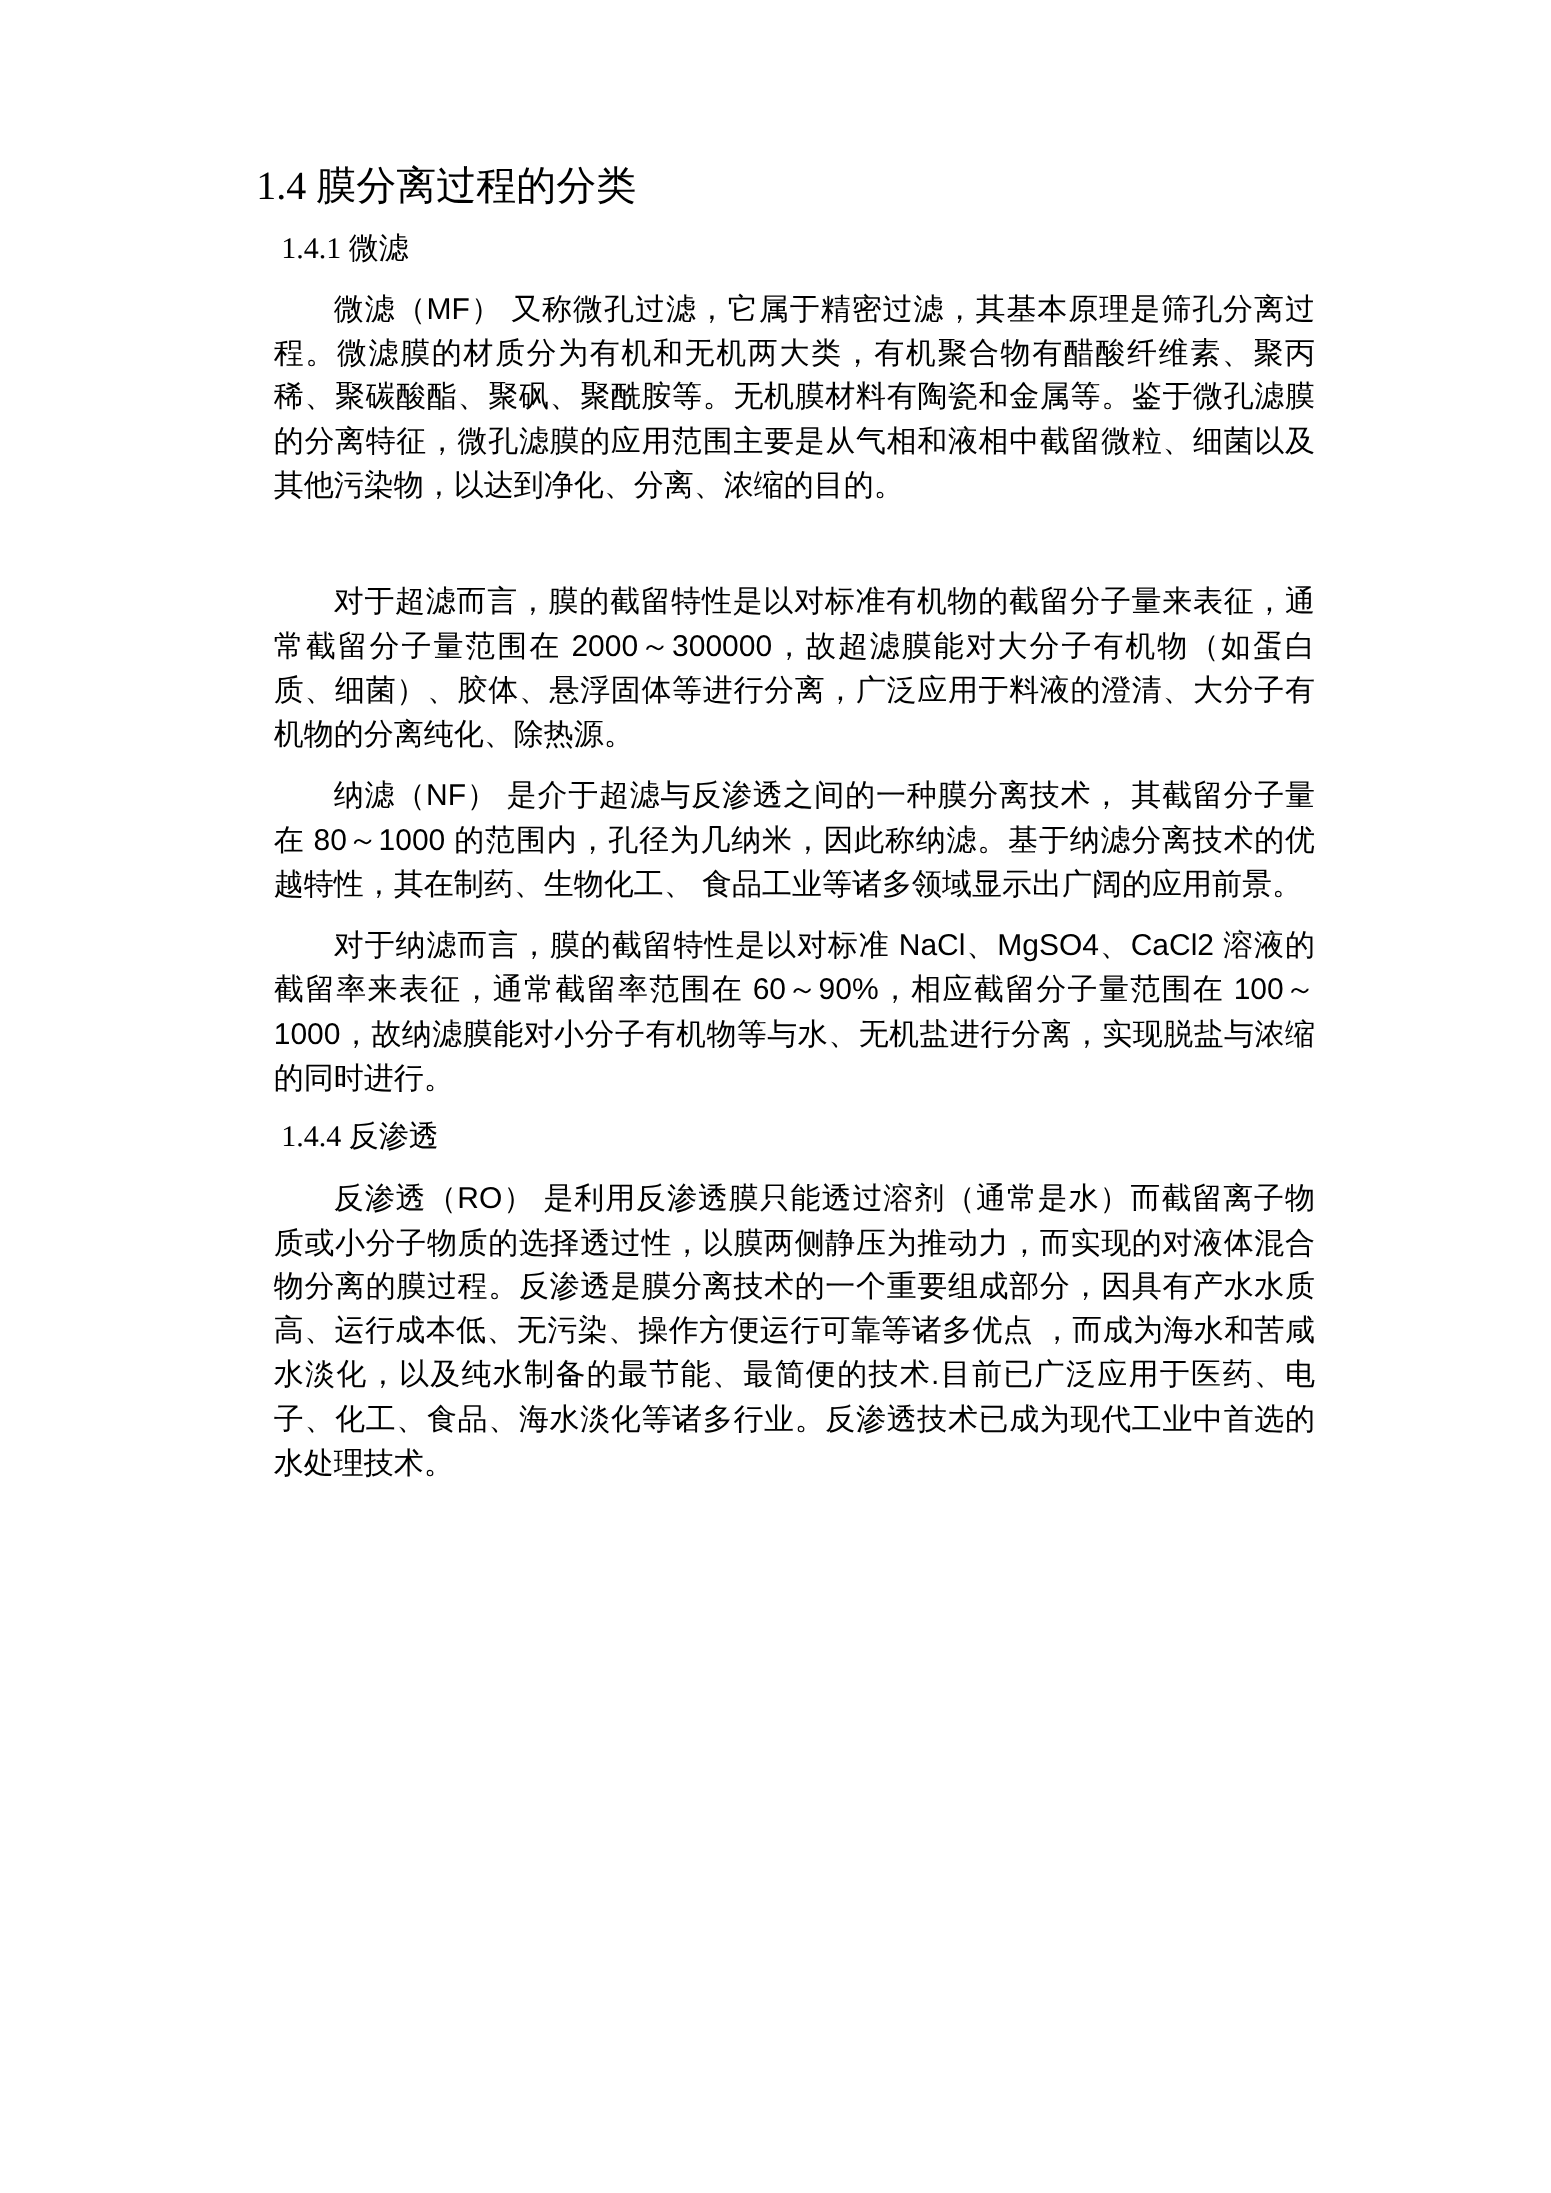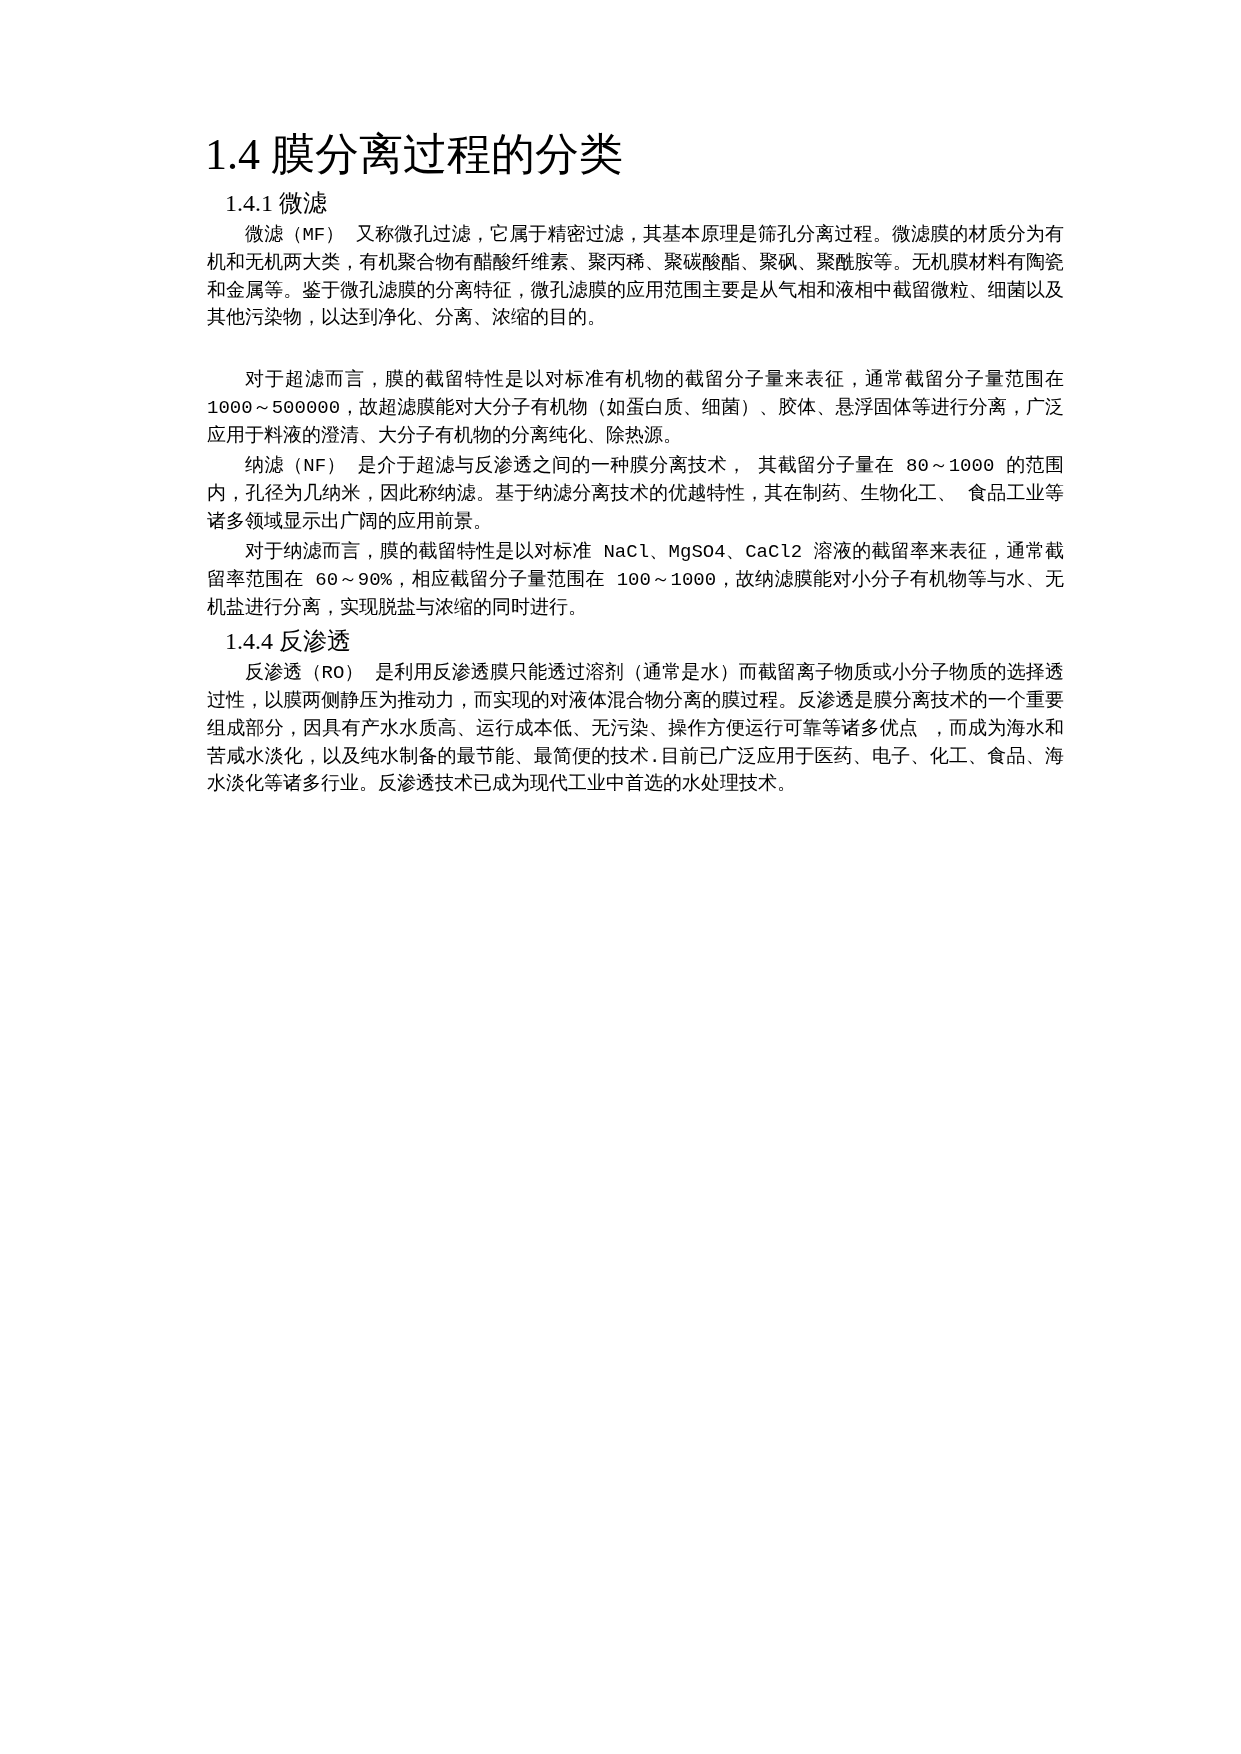--- a/index.html
+++ b/index.html
@@ -13,57 +13,57 @@
     background: #ffffff;
     position: relative;
     box-sizing: border-box;
     padding: 130px 175px 0 205px;
     font-family: "Liberation Serif", "DejaVu Serif", serif;
     color: #000000;
     overflow: hidden;
   }
   h1.doc-title {
     font-family: "Liberation Serif", "DejaVu Serif", serif;
-    font-size: 44px;
+    font-size: 32px;
     font-weight: normal;
     line-height: 1.15;
-    margin: 0 0 6px 0;
+    margin: 0 0 16px 0;
     letter-spacing: 0px;
   }
   .heading {
     font-size: 24px;
     line-height: 1.38;
     margin: 2px 0 0 20px;
     font-family: "Liberation Serif", "DejaVu Serif", serif;
   }
   p.body-par {
-    font-size: 19px;
+    font-size: 24px;
     line-height: 1.47;
-    margin: 2px;
+    margin: 14px;
     text-align: justify;
     text-justify: inter-ideograph;
     text-indent: 2em;
-    font-family: Liberation Mono, monospace;
+    font-family: Liberation Sans, sans-serif;
   }
   .gap-par {
     height: 30px;
   }
 </style>
 </head>
 <body>
 
 <div class="page">
 
   <h1 class="doc-title">1.4 膜分离过程的分类</h1>
 
   <div class="heading">1.4.1 微滤</div>
   <p class="body-par">微滤（MF）  又称微孔过滤，它属于精密过滤，其基本原理是筛孔分离过程。微滤膜的材质分为有机和无机两大类，有机聚合物有醋酸纤维素、聚丙稀、聚碳酸酯、聚砜、聚酰胺等。无机膜材料有陶瓷和金属等。鉴于微孔滤膜的分离特征，微孔滤膜的应用范围主要是从气相和液相中截留微粒、细菌以及其他污染物，以达到净化、分离、浓缩的目的。</p>
   <div class="gap-par"></div>
 
-  <p class="body-par">对于超滤而言，膜的截留特性是以对标准有机物的截留分子量来表征，通常截留分子量范围在 1000～500000，故超滤膜能对大分子有机物（如蛋白质、细菌）、胶体、悬浮固体等进行分离，广泛应用于料液的澄清、大分子有机物的分离纯化、除热源。</p>
+  <p class="body-par">对于超滤而言，膜的截留特性是以对标准有机物的截留分子量来表征，通常截留分子量范围在 2000～300000，故超滤膜能对大分子有机物（如蛋白质、细菌）、胶体、悬浮固体等进行分离，广泛应用于料液的澄清、大分子有机物的分离纯化、除热源。</p>
 
   <p class="body-par">纳滤（NF）  是介于超滤与反渗透之间的一种膜分离技术， 其截留分子量在 80～1000 的范围内，孔径为几纳米，因此称纳滤。基于纳滤分离技术的优越特性，其在制药、生物化工、 食品工业等诸多领域显示出广阔的应用前景。</p>
   <p class="body-par">对于纳滤而言，膜的截留特性是以对标准 NaCl、MgSO4、CaCl2 溶液的截留率来表征，通常截留率范围在 60～90%，相应截留分子量范围在 100～1000，故纳滤膜能对小分子有机物等与水、无机盐进行分离，实现脱盐与浓缩的同时进行。</p>
 
   <div class="heading">1.4.4 反渗透</div>
   <p class="body-par">反渗透（RO）  是利用反渗透膜只能透过溶剂（通常是水）而截留离子物质或小分子物质的选择透过性，以膜两侧静压为推动力，而实现的对液体混合物分离的膜过程。反渗透是膜分离技术的一个重要组成部分，因具有产水水质高、运行成本低、无污染、操作方便运行可靠等诸多优点 ，而成为海水和苦咸水淡化，以及纯水制备的最节能、最简便的技术.目前已广泛应用于医药、电子、化工、食品、海水淡化等诸多行业。反渗透技术已成为现代工业中首选的水处理技术。</p>
 
 </div>
 
 </body></html>

